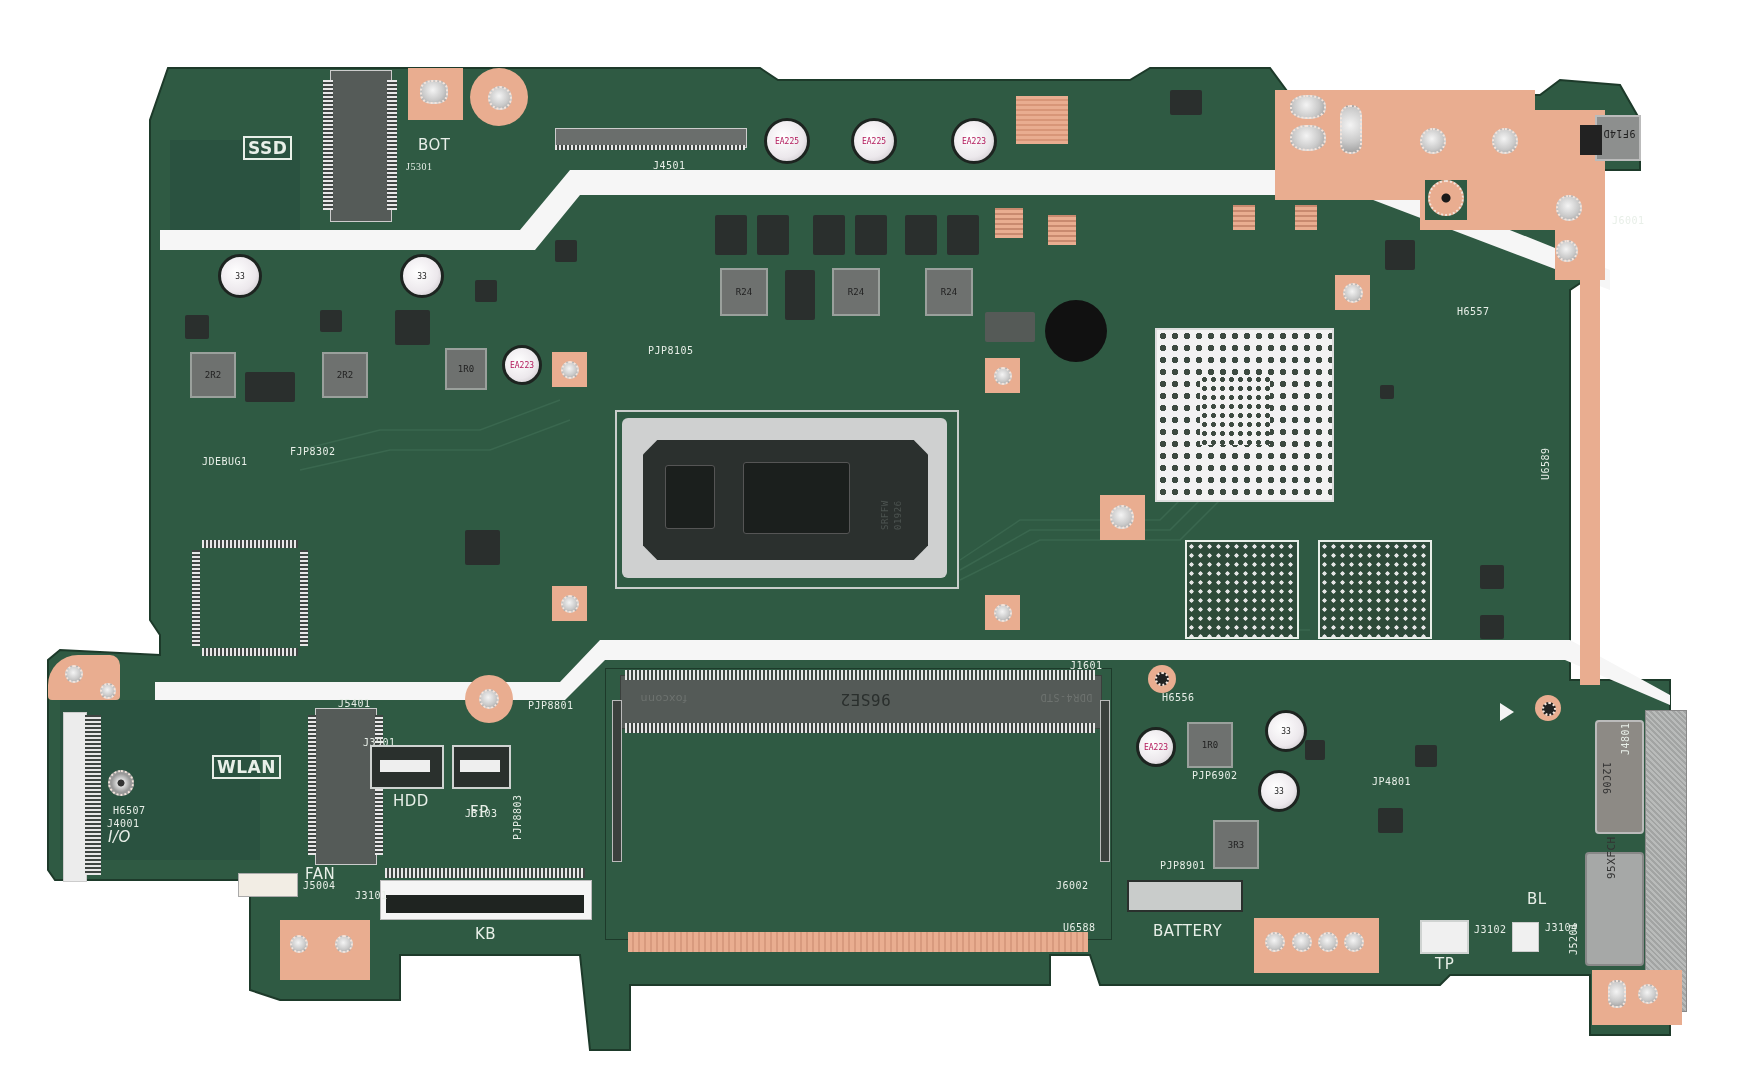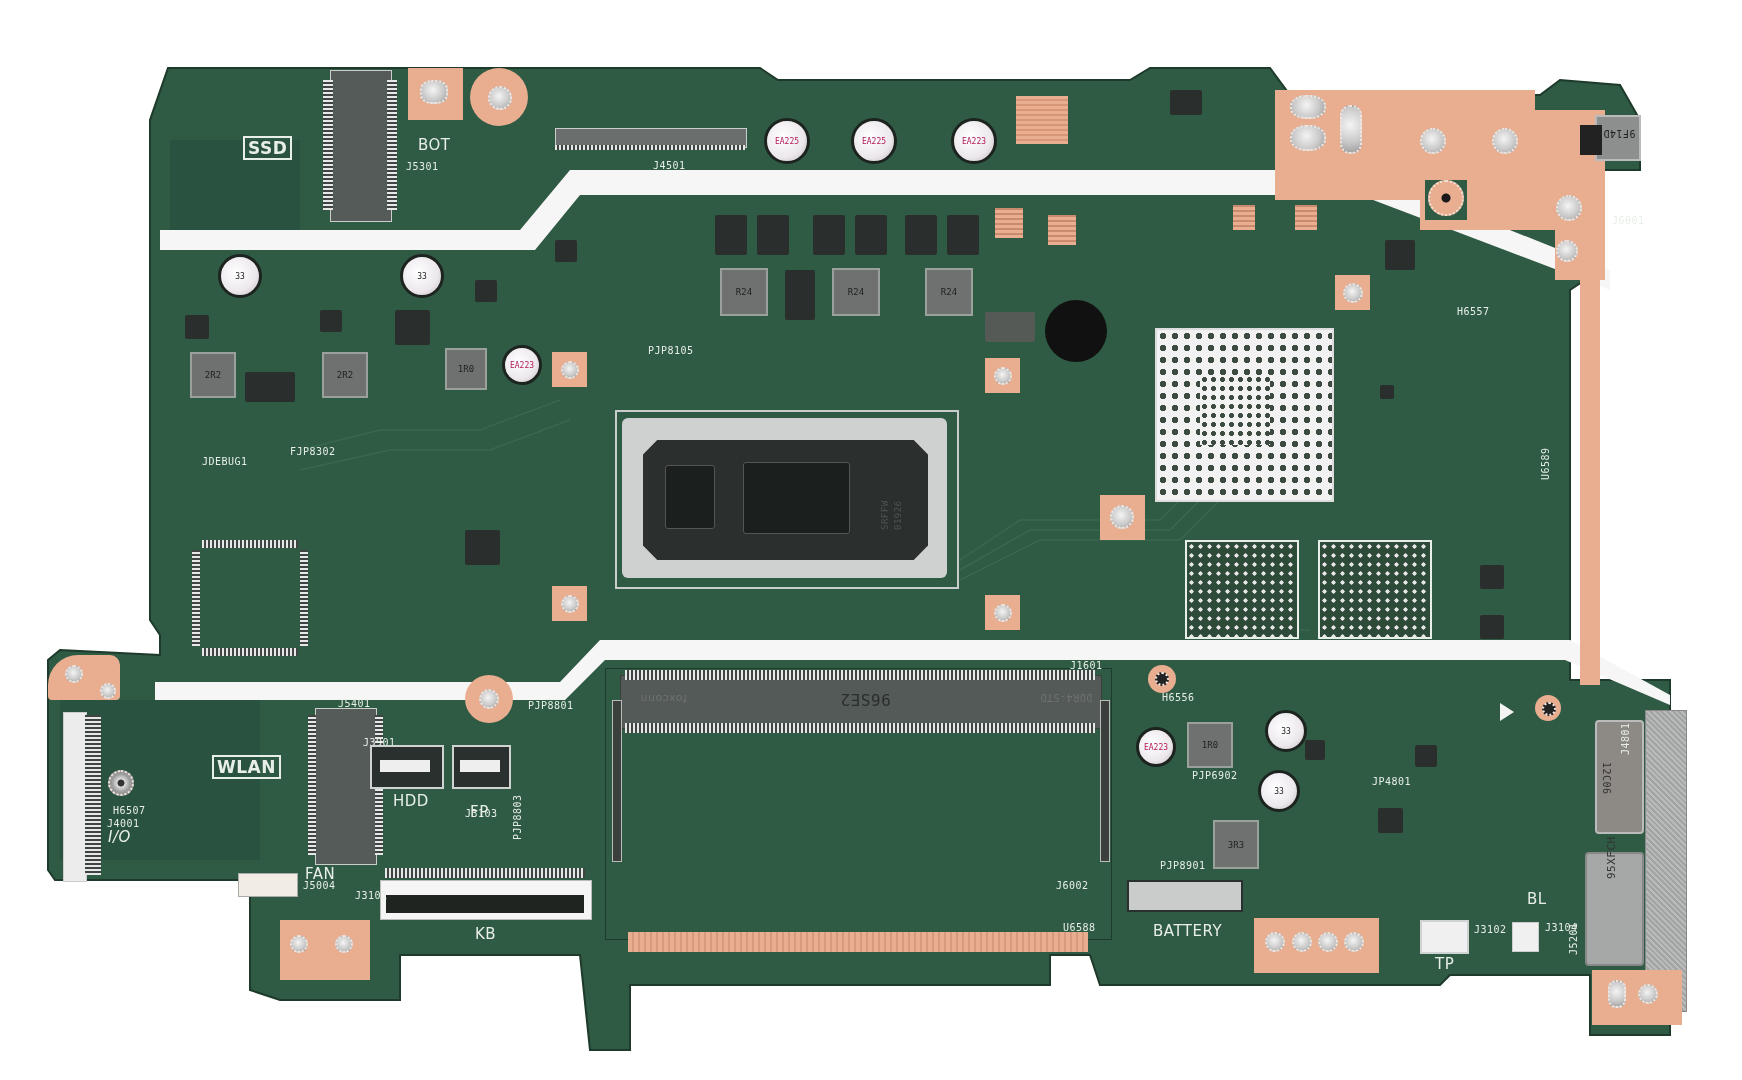--- a/index.html
+++ b/index.html
@@ -70,21 +70,21 @@
   <div class="abs" style="left:1425px;top:180px;width:42px;height:40px;background:#2f5a43;"></div>
   <div class="hole" style="left:1428px;top:180px;width:32px;height:32px;background:radial-gradient(circle,#1a1a1a 0 18%,#e9ad90 22%);"></div>
 
   <div class="abs" style="left:1595px;top:115px;width:42px;height:42px;background:#8d8f8e;border:2px solid #bbb;"></div>
   <div class="abs" style="left:1580px;top:125px;width:22px;height:30px;background:#222;"></div>
   <div class="silk" style="left:1603px;top:128px;color:#222;transform:rotate(180deg);font-size:10px;">9F14D</div>
   <div class="silk" style="left:1612px;top:215px;">J6001</div>
 
   <div class="silk boxed" style="left:243px;top:136px;">SSD</div>
   <div class="silk big" style="left:418px;top:136px;">BOT</div>
-  <div class="silk" style="left:406px;top:161px;">J5301</div>
+  <div class="silk" style="left:406px;top:161px;font-family:Liberation Serif, serif;">J5301</div>
   <div class="silk" style="left:653px;top:160px;">J4501</div>
   <div class="silk" style="left:1457px;top:258px;margin-top:48px;">H6557</div>
 
   <div class="conn" style="left:330px;top:70px;width:60px;height:150px;background:#555b58;"></div>
   <div class="pinsv" style="left:323px;top:80px;width:10px;height:130px;"></div>
   <div class="pinsv" style="left:387px;top:80px;width:10px;height:130px;"></div>
 
   <div class="conn" style="left:555px;top:128px;width:190px;height:18px;background:#6a6e6c;"></div>
   <div class="pins" style="left:555px;top:145px;width:190px;height:5px;"></div>
 

